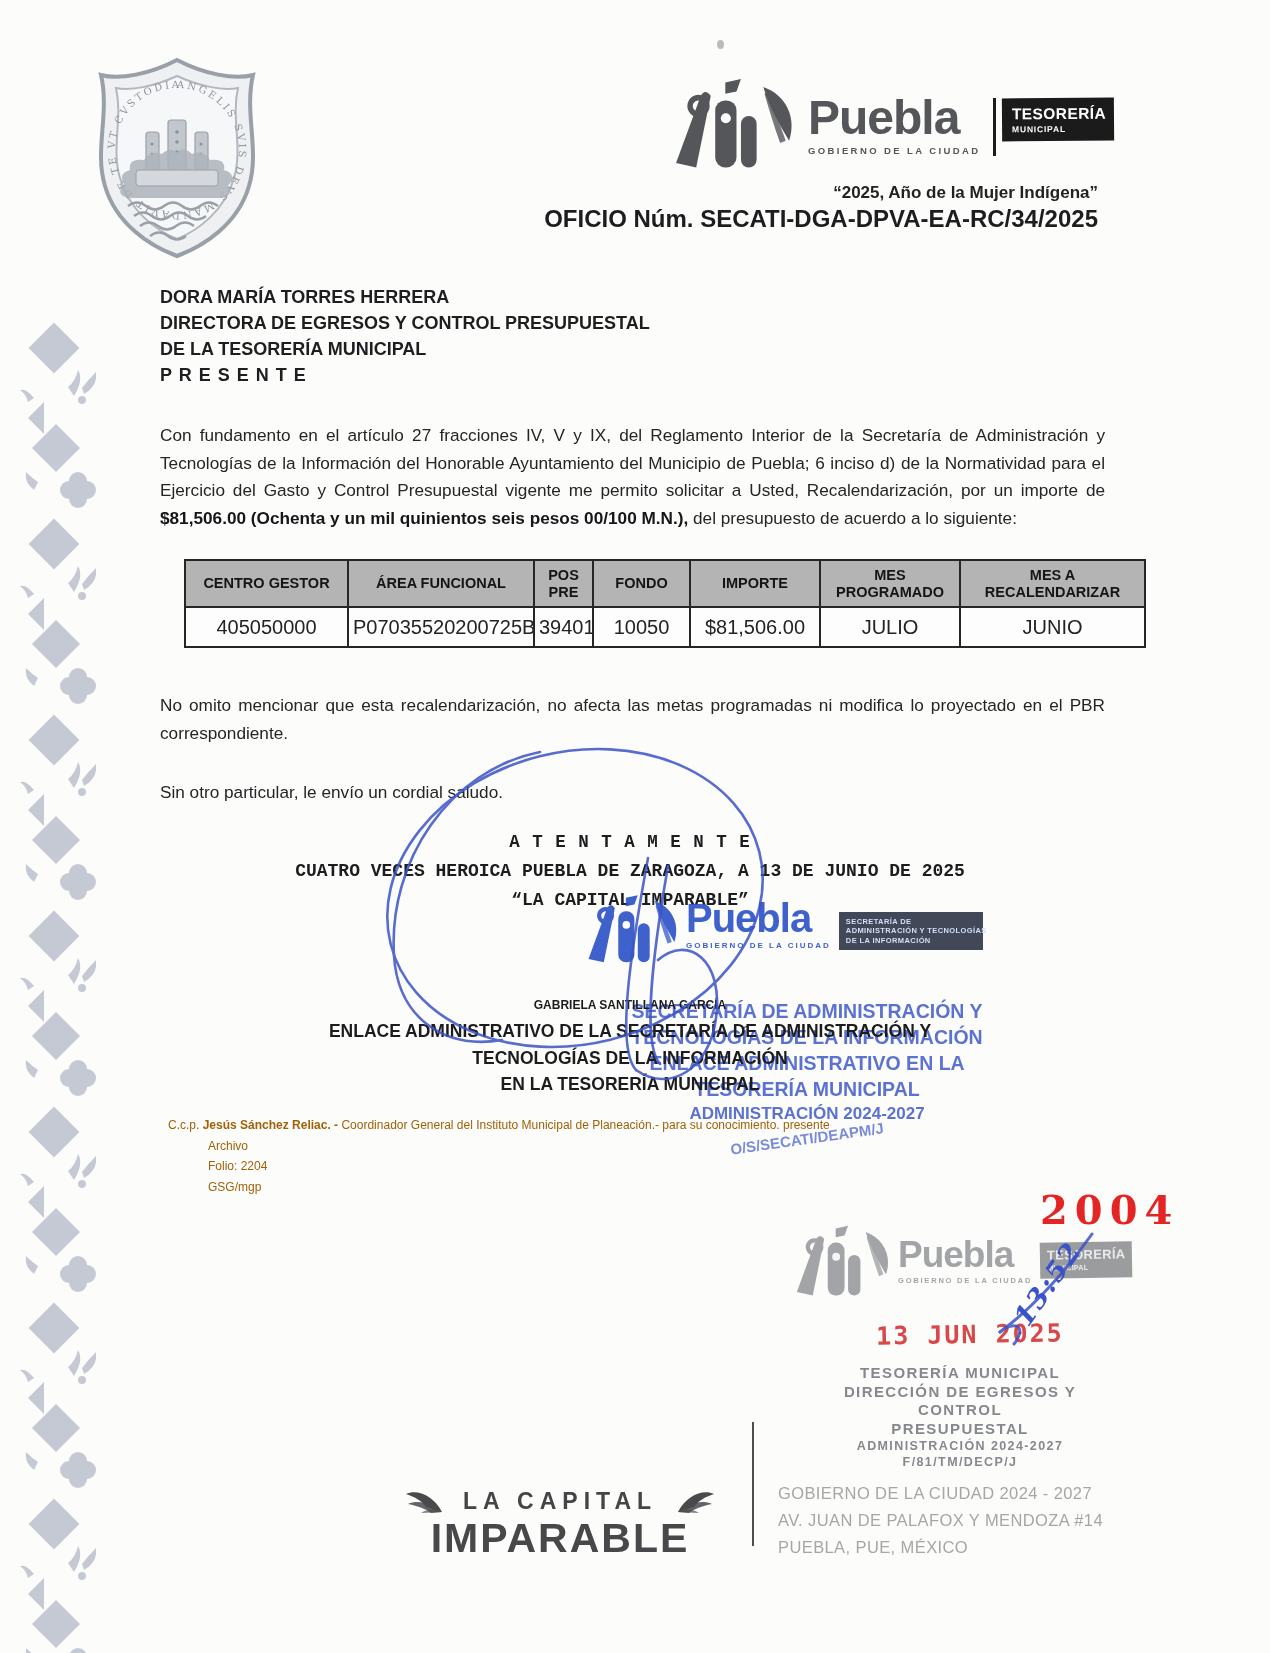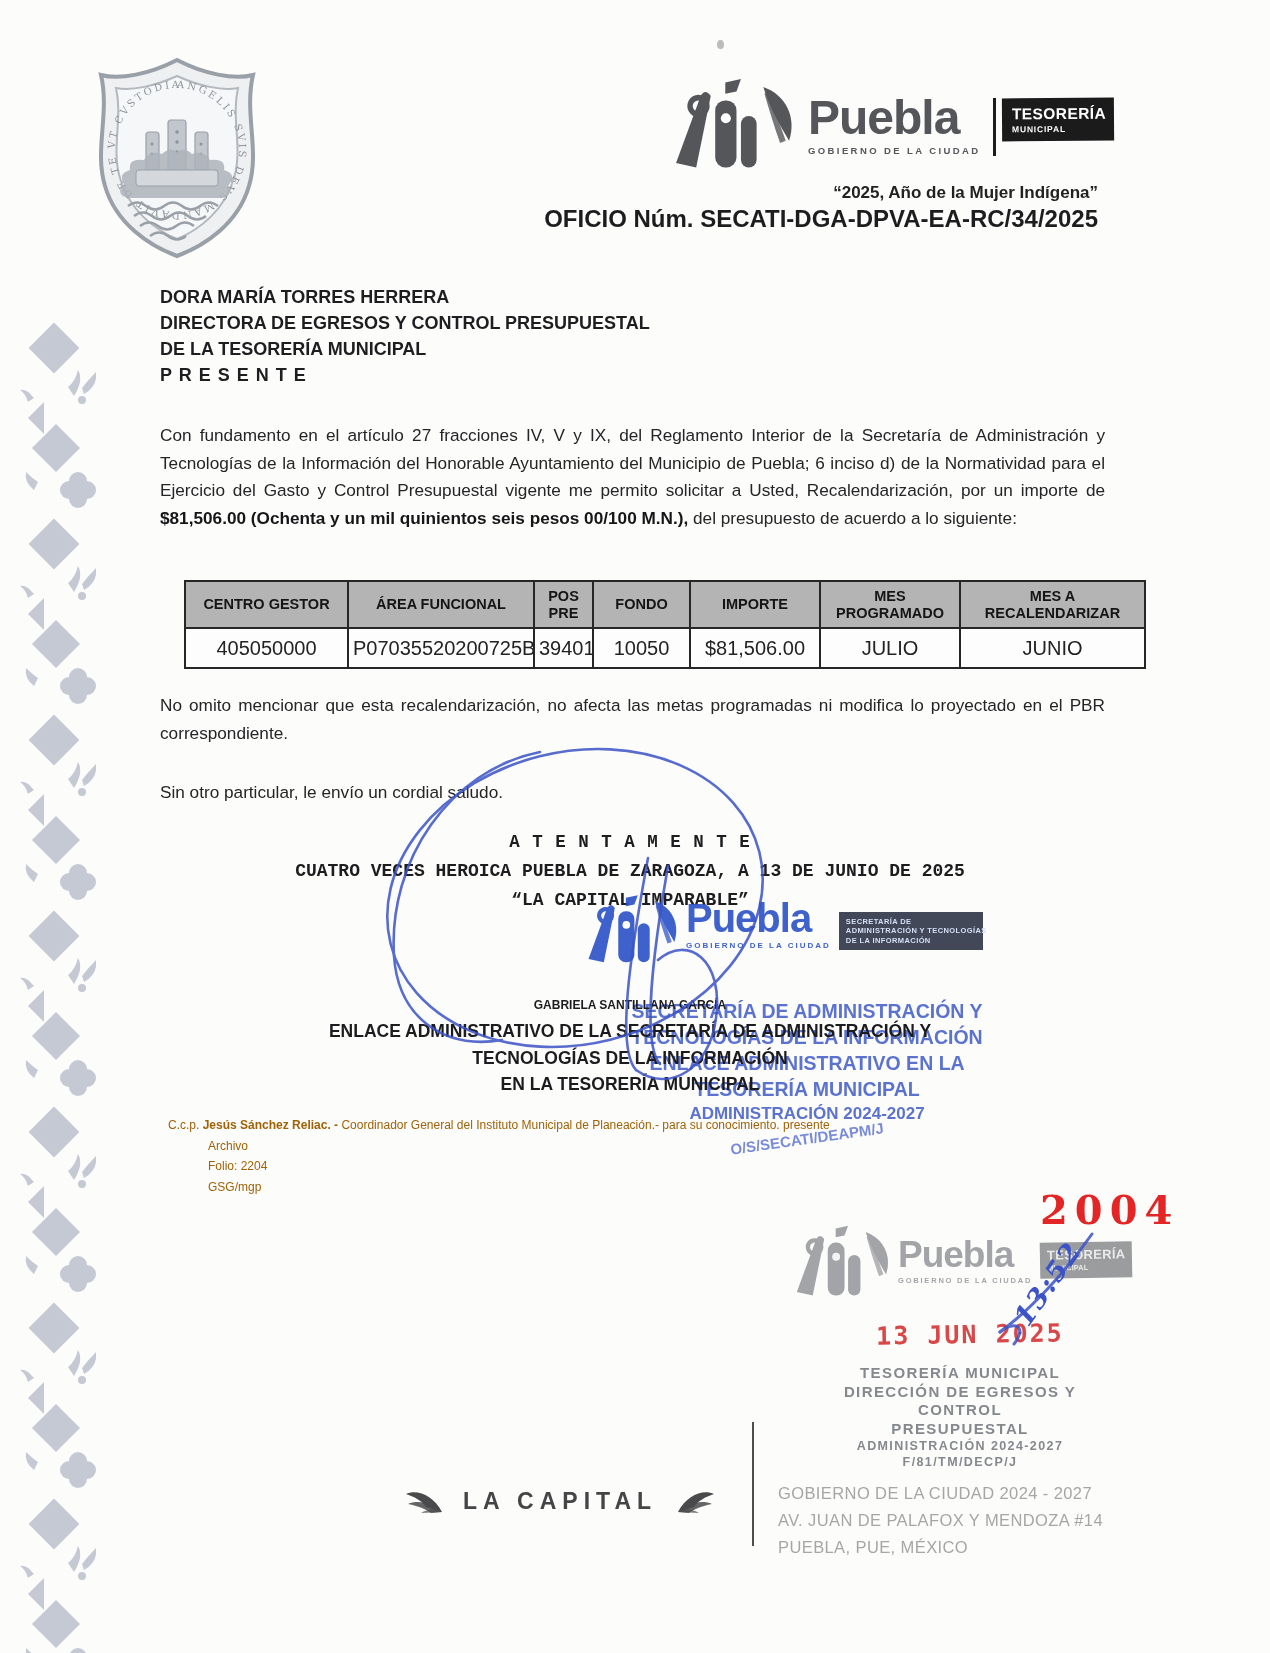--- a/index.html
+++ b/index.html
@@ -39,21 +39,21 @@
   #recipient .r3{letter-spacing:1px;}
 
   
   .para{left:160px;width:945px;font-size:17.2px;line-height:27.5px;text-align:justify;color:#252527;z-index:2;}
   #body-p1{top:422px;}
   #body-p2{top:692px;}
   #body-p3{top:779px;text-align:left;}
   .para b{color:#161618;}
 
   
-  #doc-table{left:145px;top:580px;z-index:2;padding-left:39px;}
+  #doc-table{left:145px;top:559px;z-index:2;padding-left:39px;}
   table{border-collapse:collapse;table-layout:fixed;width:960px;background:#fdfdfd;}
   th,td{border:2px solid #262626;text-align:center;vertical-align:middle;overflow:hidden;}
   th{background:#b4b4b4;font-size:14.5px;font-weight:700;line-height:1.15;height:41px;padding:2px 5px;color:#151515;}
   td{font-size:20px;height:34px;padding:2px 4px;color:#232325;}
 
   
   #closing{left:150px;top:832px;width:960px;text-align:center;z-index:2;color:#1d1d1f;font-family:Liberation Mono, monospace;}
   #closing .sal{font-size:17.5px;font-weight:700;letter-spacing:1px;}
   #closing .cd{font-size:18px;font-weight:700;margin-top:9px;}
   #closing .mo{font-size:18px;font-weight:700;margin-top:9px;}
@@ -355,20 +355,21 @@
 <div id="capital-logo" class="abs">
   <div class="row">
     <svg class="wing" viewBox="0 0 38 26">
         <use href="#wing-shape"></use>
       </svg>
     <span class="cap">LA CAPITAL</span>
     <svg class="wing right" viewBox="0 0 38 26">
         <use href="#wing-shape"></use>
       </svg>
   </div>
+  <div class="imp">IMPARABLE</div>
 </div>
 
 <div id="footer-divider" class="abs"></div>
 
 <div id="footer-info" class="abs">
   <div>GOBIERNO DE LA CIUDAD 2024 - 2027</div>
   <div>AV. JUAN DE PALAFOX Y MENDOZA #14</div>
   <div>PUEBLA, PUE, MÉXICO</div>
 </div>
 

